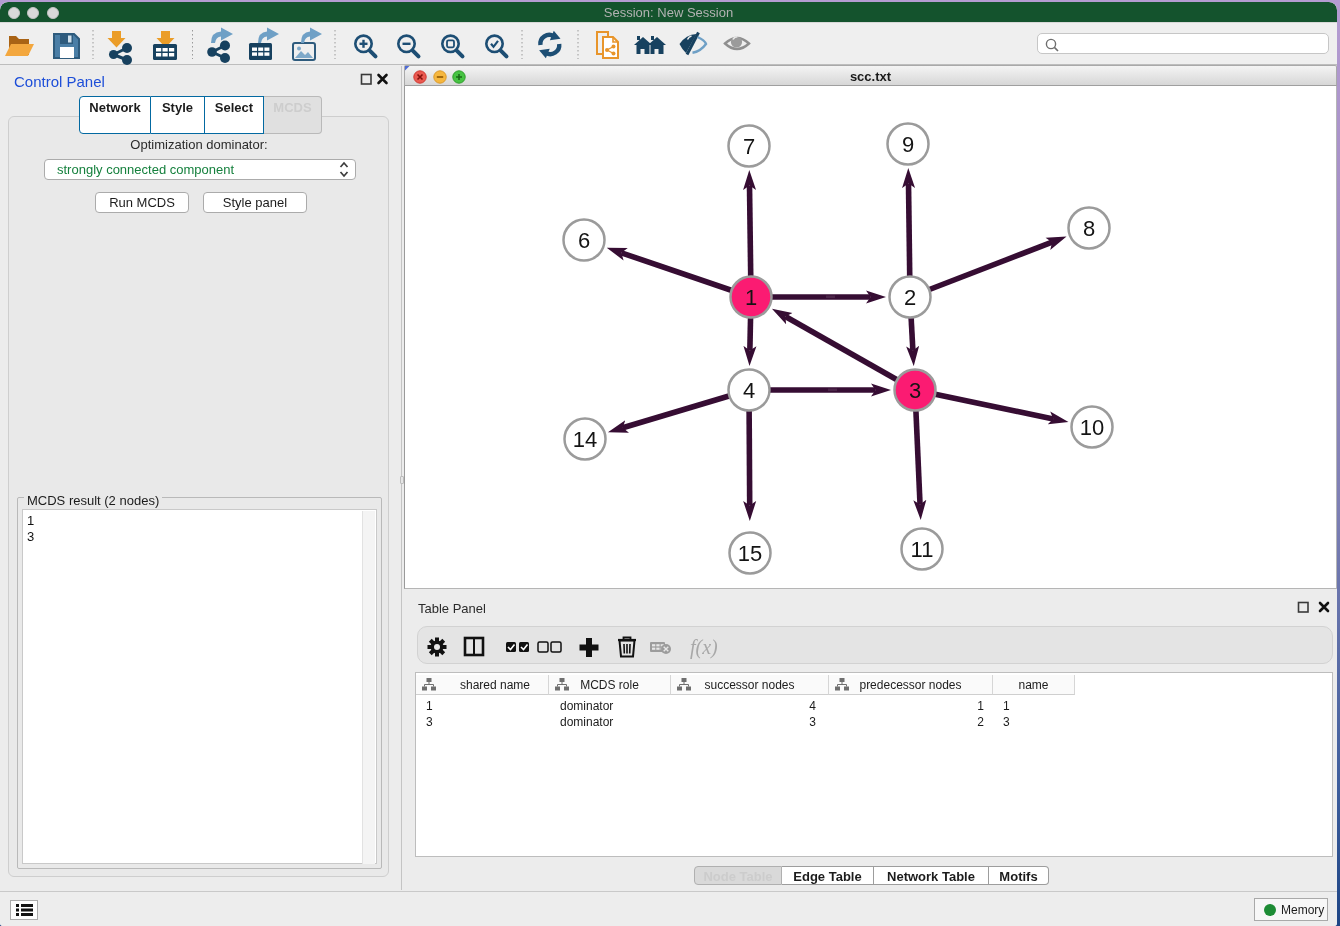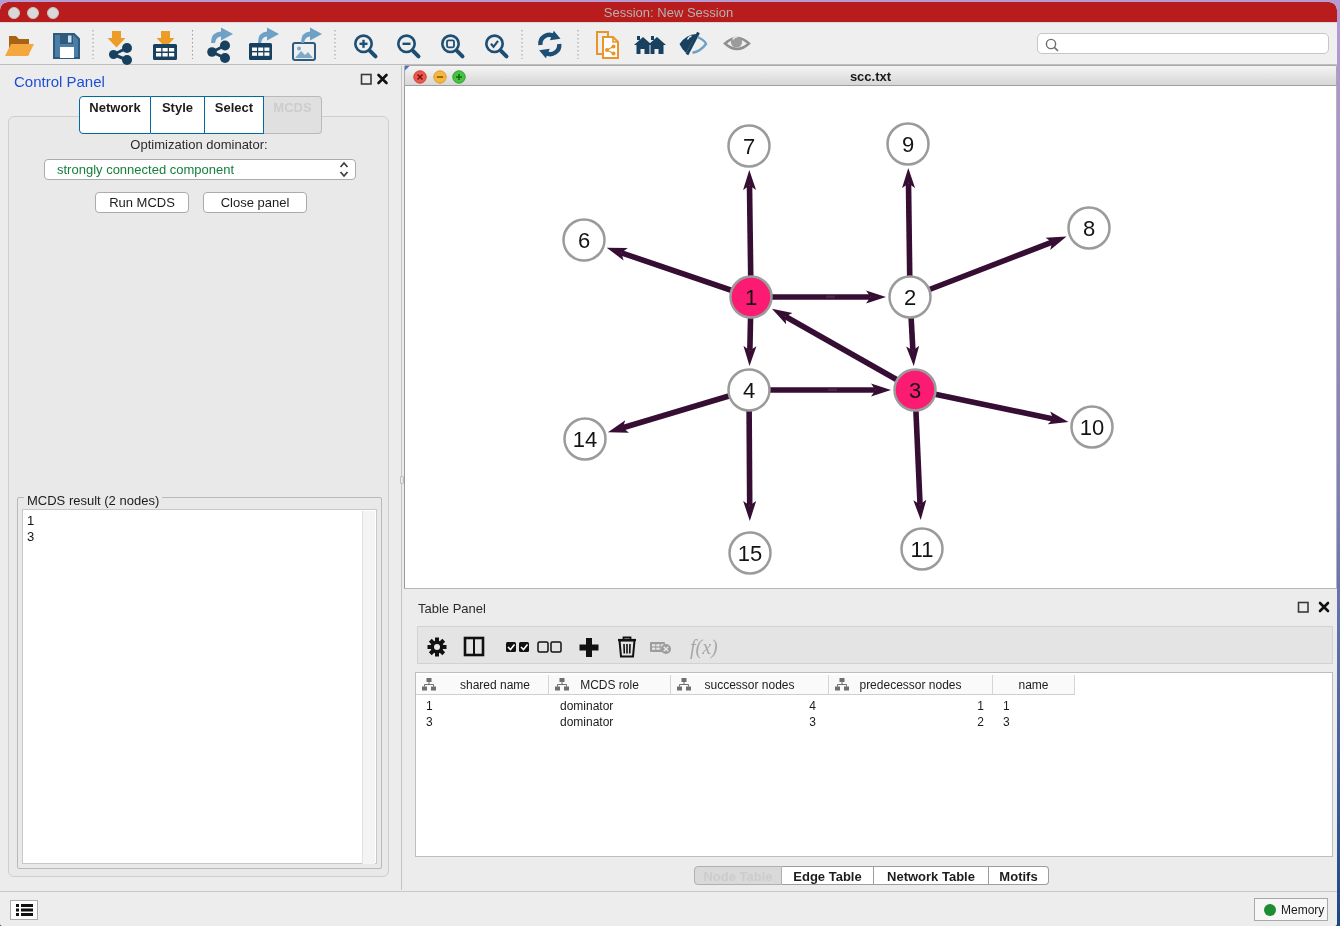--- a/index.html
+++ b/index.html
@@ -12,21 +12,21 @@
   .abs { position:absolute; }
   
   #win {
     will-change: transform;
     position:absolute; left:0; top:2px; width:1337px; height:924px;
     background:#ececec; border-radius:8px 8px 3px 3px;
     overflow:hidden;
   }
   
   #titlebar { position:absolute; left:0; top:0; width:1337px; height:21px;
-    background:#b91c1c; border-bottom:1px solid #d8d8d8; border-radius:8px 8px 0 0; }
+    background:#14532d; border-bottom:1px solid #d8d8d8; border-radius:8px 8px 0 0; }
   .tdot { position:absolute; top:5px; width:12px; height:12px; border-radius:50%;
     background:#d9d9d9; border:1px solid #c2c2c2; }
   #wintitle { position:absolute; top:3px; left:0; width:100%; text-align:center;
     font-size:13px; color:#b2b2b2; }
   
   #toolbar { position:absolute; left:0; top:21px; width:1337px; height:42px;
     background:#efefef; border-bottom:1px solid #bdbdbd; }
   #searchbox { position:absolute; left:1037px; top:31px; width:292px; height:21px;
     background:#fff; border:1px solid #c6c6c6; border-radius:5px; }
   
@@ -66,21 +66,21 @@
   #netname { position:absolute; top:3px; left:0; width:100%; text-align:center;
     font-size:13px; font-weight:600; color:#1a1a1a; }
   #netcanvas { position:absolute; left:0; top:21px; width:933px; height:503px;
     background:#fff; border-left:1px solid #9a9a9a; border-right:1px solid #b5b5b5;
     border-bottom:1px solid #b5b5b5; }
   
   #tpanel { position:absolute; left:404px; top:588px; width:933px; height:300px;
     background:#ececec; }
   #tpanel-title { position:absolute; left:14px; top:11px; font-size:13px; color:#2b2b2b; }
   #ttoolbar { position:absolute; left:13px; top:36px; width:916px; height:38px;
-    background:#e4e4e4; border:1px solid #d2d2d2; border-radius:0; }
+    background:#e4e4e4; border:1px solid #d2d2d2; border-radius:10px; }
   #ttable { position:absolute; left:11px; top:82px; width:918px; height:185px;
     background:#fff; border:1px solid #bdbdbd; }
   .th { position:absolute; top:2px; height:20px; background:#fafafa;
     border-right:1px solid #d6d6d6; border-bottom:1px solid #cfcfcf;
     font-size:12px; color:#1c1c1c; text-align:center; line-height:20px; }
   .td { position:absolute; font-size:12px; color:#1c1c1c; height:16px; line-height:16px; }
   .hico { position:absolute; left:6px; top:3px; }
   
   .btab { position:absolute; top:276px; height:19px; font-size:13px; font-weight:600;
     text-align:center; line-height:19px; background:#fff; border:1px solid #9d9d9d;
@@ -276,21 +276,21 @@
     <div class="tab" style="left:205px; width:59px; border-left:none;">Select</div>
     <div class="tab" style="left:264px; width:58px; border-left:none; border-radius:0 4px 4px 0; background:#e0e0e0; color:#cdcdcd; border-color:#b9b9b9;">MCDS</div>
     <div id="optlabel">Optimization dominator:</div>
     <div id="combobox">strongly connected component
       <svg width="12" height="17" viewBox="0 0 12 17" style="position:absolute;right:5px;top:1px;">
         <path d="M2.5,6 L6,2 L9.5,6" fill="none" stroke="#3c3c3c" stroke-width="1.7"></path>
         <path d="M2.5,11 L6,15 L9.5,11" fill="none" stroke="#3c3c3c" stroke-width="1.7"></path>
       </svg>
     </div>
     <div class="btn" style="left:95px; width:94px;">Run MCDS</div>
-    <div class="btn" style="left:203px; width:104px;">Close panel</div>
+    <div class="btn" style="left:203px; width:104px;">Style panel</div>
     <div id="mcdsbox">
       <div id="mcdslegend">MCDS result (2 nodes)</div>
       <div id="mcdstext">1<br>3<div id="mcdsscroll"></div></div>
     </div>
   </div>
   <div class="abs" style="left:400px;top:474px;width:4px;height:8px;background:#e6e6e6;border:1px solid #bcbcbc;border-radius:1px;"></div>
   <div class="abs" style="left:866px;top:589px;width:9px;height:5px;background:#ebebeb;border:1px solid #b4b4b4;border-radius:1.5px;"></div>
   <div id="netwin">
     <div id="nettitle">
       <svg width="70" height="21" viewBox="0 0 70 21" style="position:absolute;left:0;top:0;">

